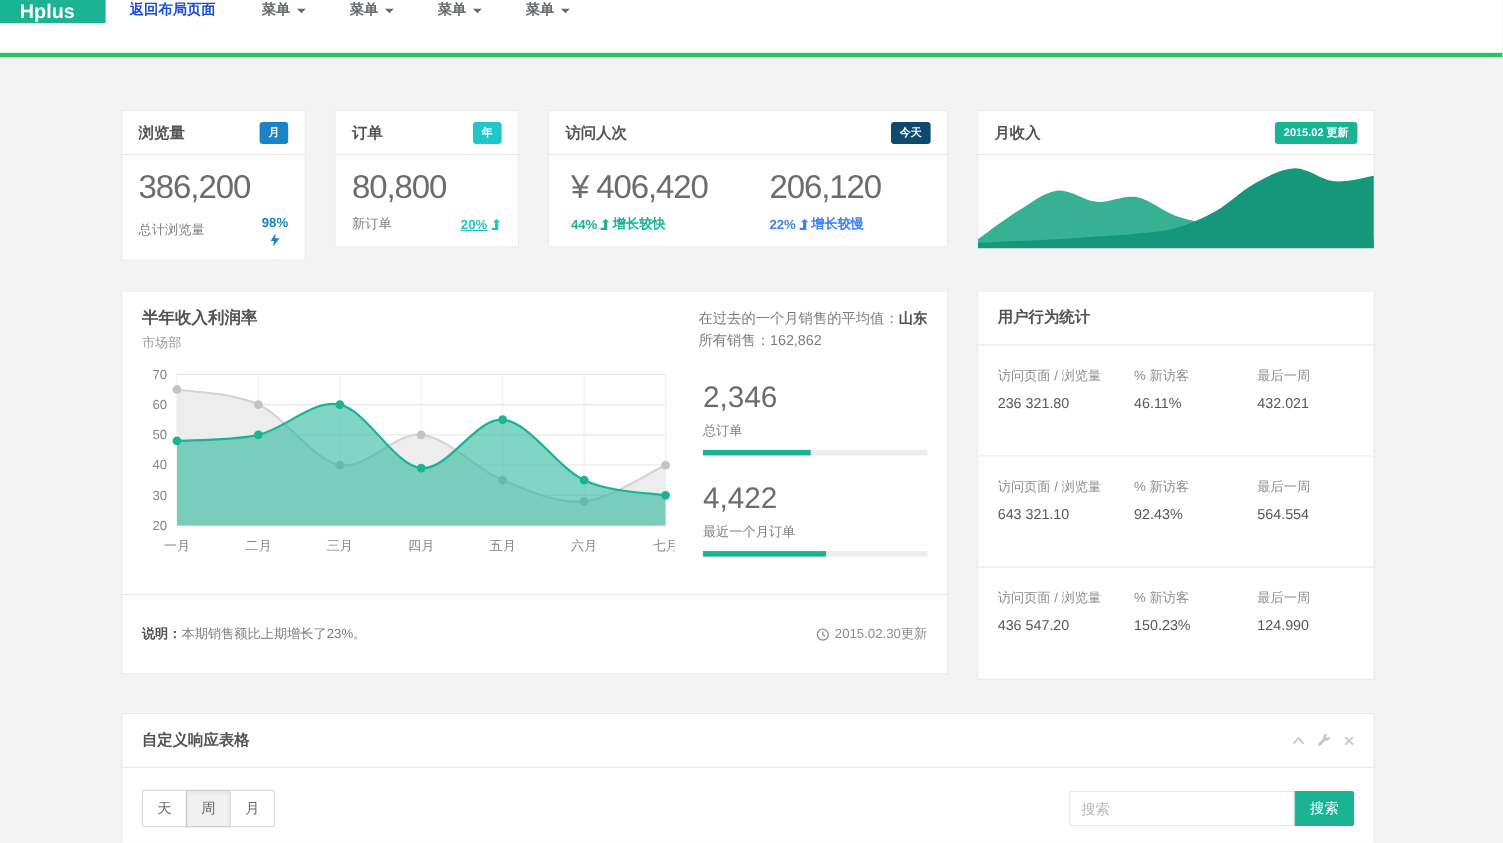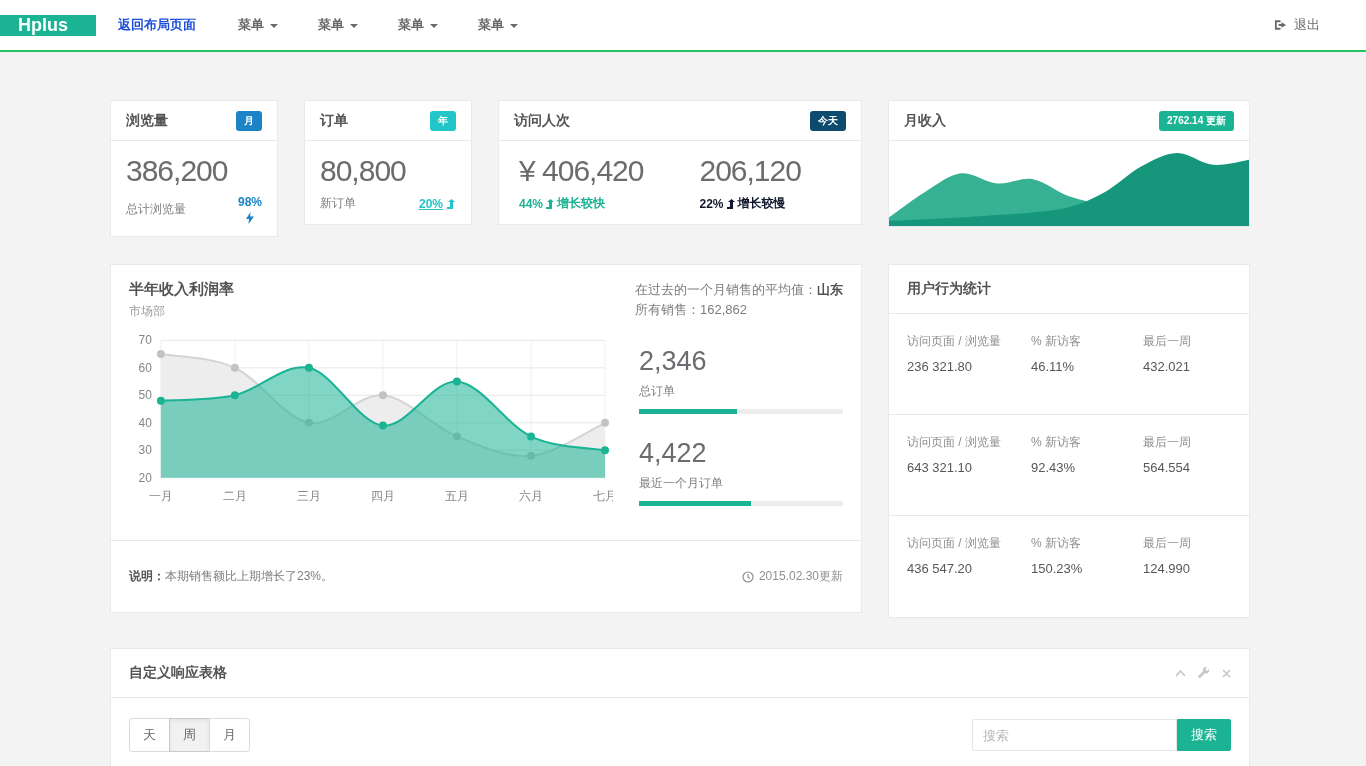--- a/index.html
+++ b/index.html
@@ -1,21 +1,21 @@
 <!DOCTYPE html>
 <html><head>
 <meta charset="utf-8">
 <style>
   *{box-sizing:border-box;margin:0;padding:0}
   html,body{width:1366px;height:766px;overflow:hidden}
   body{background:#f3f3f4;font-family:"Liberation Sans","DejaVu Sans",sans-serif;font-size:13px;color:#676a6c}
   svg{font-family:inherit;display:block}
 
   
-  .navbar{height:52px;background:#fff;border-bottom:2px solid #22c55e;display:flex;align-items:center}
+  .navbar{height:52px;background:#fff;border-bottom:4px solid #22c55e;display:flex;align-items:flex-start}
   .brand{width:96px;background:#1ab394;color:#fff;font-size:18px;font-weight:bold;display:flex;align-items:center;padding-left:18px;cursor:pointer}
   .nav-left{display:flex;align-items:stretch}
   .nav-item{display:flex;align-items:center;gap:6px;padding:0 20px;font-weight:bold;font-size:13px;color:#676a6c;cursor:pointer}
   .nav-item.back{color:#1d4ed8;padding:0 22px}
   .caret{width:0;height:0;border-left:4px solid transparent;border-right:4px solid transparent;border-top:4px solid #676a6c;margin-top:2px}
   .nav-right{margin-left:auto;display:flex;align-items:center;padding-right:26px}
   .nav-right .nav-item{font-weight:normal;gap:7px}
 
   
   .wrapper{margin:48px 0 0 110px;width:1140px}
@@ -93,31 +93,20 @@
     </div>
     <div class="nav-item">
       <span>菜单</span>
       <span class="caret"></span>
     </div>
     <div class="nav-item">
       <span>菜单</span>
       <span class="caret"></span>
     </div>
   </div>
-  <div class="nav-right">
-    <div class="nav-item">
-      <span>
-        <svg width="13" height="12" viewBox="0 0 14 12">
-            <path d="M1 1h6v2H3v6h4v2H1z" fill="#676a6c"></path>
-            <path d="M8 3v2H5v2h3v2l5-3z" fill="#676a6c"></path>
-          </svg>
-      </span>
-      <span>退出</span>
-    </div>
-  </div>
 </nav>
 
 <div class="wrapper">
 
   <div class="row">
 
     <div class="card" style="width:168px">
       <div class="stat-head">
         <span class="stat-title">浏览量</span>
         <span class="badge" style="background-color: rgb(28, 132, 198);">月</span>
@@ -166,35 +155,35 @@
           <div class="trend-line" style="color: rgb(26, 179, 148);">
             <span>44%</span>
             <svg width="10" height="10" viewBox="0 0 10 10">
                 <path d="M1 10V8h3V3H2L5.5 0 9 3H7v7z" fill="currentColor"></path>
               </svg>
             <span>增长较快</span>
           </div>
         </div>
         <div class="dual-col">
           <div class="stat-value">206,120</div>
-          <div class="trend-line" style="color: #0f172a; text-align: center;">
+          <div class="trend-line" style="color: #3b82f6; text-align: center;">
             <span>22%</span>
             <svg width="10" height="10" viewBox="0 0 10 10">
                 <path d="M1 10V8h3V3H2L5.5 0 9 3H7v7z" fill="currentColor"></path>
               </svg>
             <span>增长较慢</span>
           </div>
         </div>
       </div>
     </div>
 
     <div class="card" style="width:362px">
       <div class="stat-head">
         <span class="stat-title">月收入</span>
-        <span class="badge" style="background-color: rgb(26, 179, 148);">2762.14 更新</span>
+        <span class="badge" style="background-color: rgb(26, 179, 148);">2015.02 更新</span>
       </div>
       <div class="mini-chart-wrap">
         <svg id="mini-chart" width="360" height="85" viewBox="0 0 360 85" preserveAspectRatio="none">
             <path d="M0.0,76.5 C6.0,72.3 24.0,58.4 36.0,51.0 C48.0,43.6 60.0,33.7 72.0,32.3 C84.0,30.9 96.0,41.5 108.0,42.5 C120.0,43.5 132.0,36.1 144.0,38.2 C156.0,40.4 168.0,51.0 180.0,55.3 C192.0,59.5 204.0,61.6 216.0,63.8 C228.0,65.9 240.0,66.7 252.0,68.0 C264.0,69.3 276.0,70.4 288.0,71.4 C300.0,72.4 312.0,73.2 324.0,74.0 C336.0,74.7 354.0,75.4 360.0,75.7 L360,85 L0,85 Z" fill="#36b194"></path>
             <path d="M0.0,79.9 C6.0,79.6 24.0,78.8 36.0,78.2 C48.0,77.6 60.0,77.2 72.0,76.5 C84.0,75.8 96.0,74.8 108.0,74.0 C120.0,73.1 132.0,72.7 144.0,71.4 C156.0,70.1 168.0,69.7 180.0,66.3 C192.0,62.9 204.0,57.8 216.0,51.0 C228.0,44.2 240.0,32.0 252.0,25.5 C264.0,19.0 276.0,12.2 288.0,11.9 C300.0,11.6 312.0,22.7 324.0,23.8 C336.0,24.9 354.0,19.6 360.0,18.7 L360,85 L0,85 Z" fill="#16967b"></path>
           </svg>
       </div>
     </div>
   </div>
 

